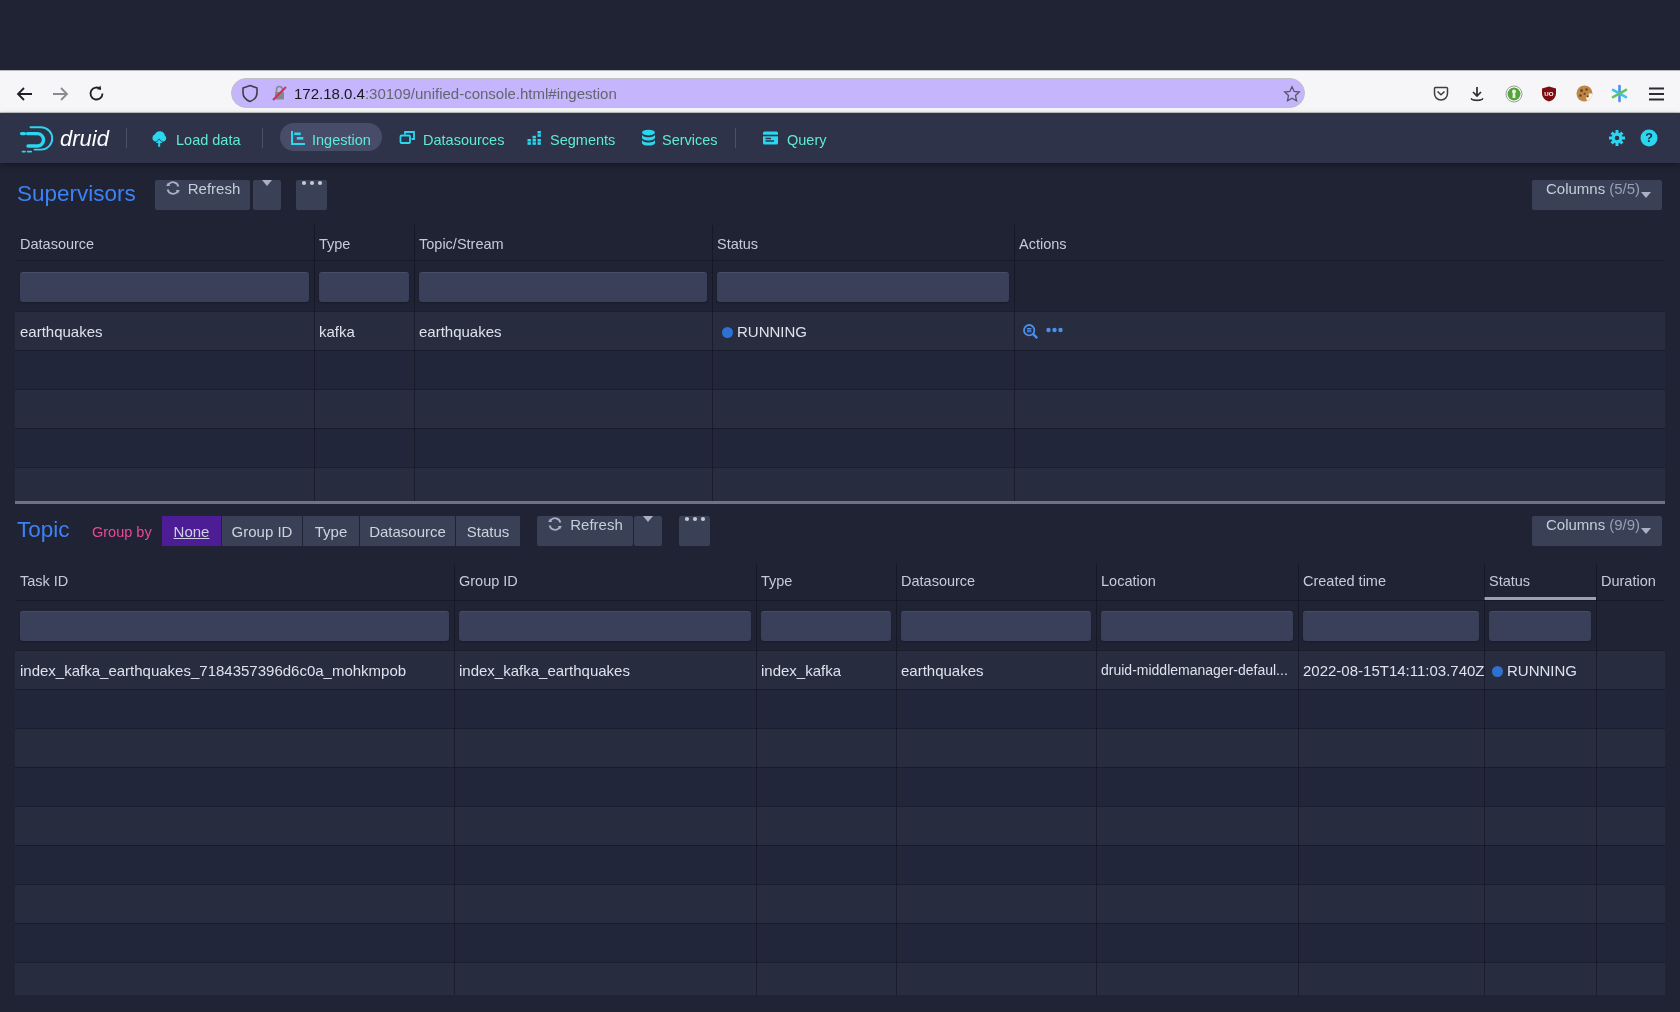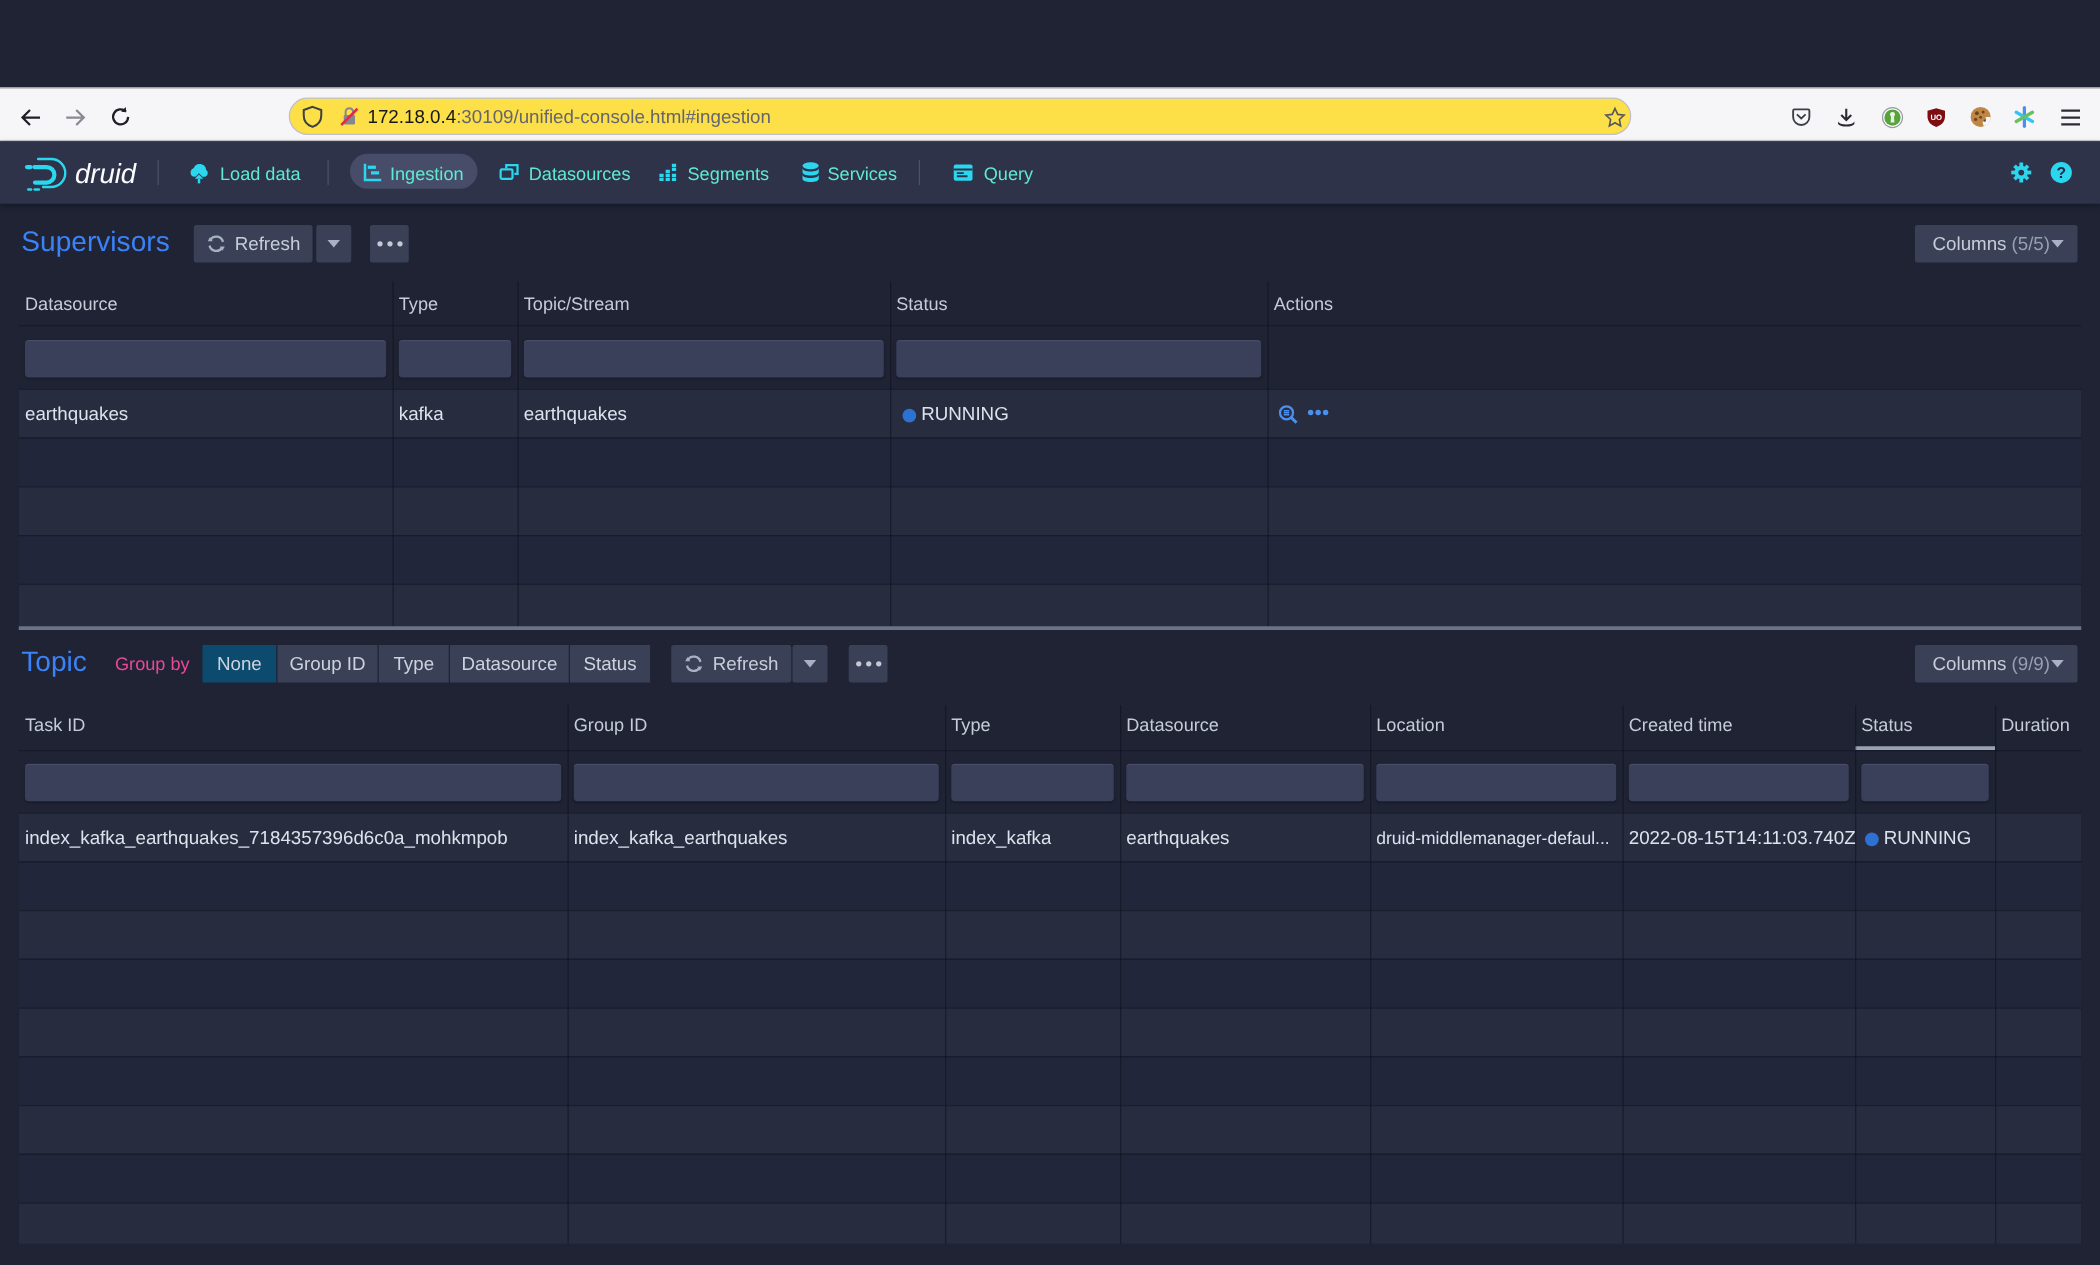--- a/index.html
+++ b/index.html
@@ -11,35 +11,35 @@
 #titlebar { position:absolute; left:0; top:0; width:1680px; height:29px;
   background:linear-gradient(#535b64,#454d55); border-bottom:1px solid #3a424b; }
 #titlebar .title { position:absolute; left:0; right:0; top:7px; text-align:center;
   color:#e9ebee; font-size:14px; }
 #tabbar { position:absolute; left:0; top:30px; width:1680px; height:40px; background:#eef0f1; }
 #tab { position:absolute; left:3px; top:3px; width:220px; height:35px; background:#ffffff;
   border-radius:5px; box-shadow:0 1px 3px rgba(0,0,0,0.22); }
 #tab .ttl { position:absolute; left:33px; top:10px; font-size:14px; color:#1b1b22; }
 #navbar { position:absolute; left:0; top:70px; width:1680px; height:43px; background:#f6f6f8;
   border-top:1px solid #b4b6ba; border-bottom:1px solid #c7c8cc; }
-#urlbar { position:absolute; left:231px; top:78px; width:1074px; height:30px; background:#fde047;
+#urlbar { position:absolute; left:231px; top:78px; width:1074px; height:30px; background:#c4b5fd;
   border-radius:15px; border:1px solid #bfc1c5; }
 #urlbar .host { position:absolute; left:62px; top:6px; font-size:15px; color:#17171c; }
 #urlbar .host span { color:#65656f; }
 
 
 #dheader { position:absolute; left:0; top:113px; width:1680px; height:50px; background:#2e3349;
   box-shadow:0 2px 5px rgba(10,12,22,0.5); }
 .navtext { position:absolute; top:19px; font-size:14.5px; color:#5eead4; }
 .vdiv { position:absolute; top:15px; width:1px; height:20px; background:#4c5166; }
 #pill { position:absolute; left:280px; top:10px; width:102px; height:28px; border-radius:14px; background:#474d68; }
 #druidtext { position:absolute; left:60px; top:13px; font-size:22px; font-style:italic; color:#fcfdff; }
 .h1 { position:absolute; font-size:22.5px; color:#3b82f6; }
 .btn { position:absolute; background:#3a4056; border-radius:2px; color:#c6cdd9; font-size:15px;
-  display:flex; align-items:center; justify-content:center; }
+  display:flex; justify-content:center; }
 .btn .dim { color:#97a0b3; margin-left:4px; }
 .caret { width:0; height:0; border-left:5px solid transparent; border-right:5px solid transparent;
   border-top:6px solid #a9b2c4; }
 
 
 .tbl { position:absolute; overflow:hidden; }
 .thead-cell { position:absolute; font-size:14.5px; color:#c5ccd8; }
 .vline { position:absolute; top:0; bottom:0; width:1px; background:rgba(13,16,28,0.55); }
 .finput { position:absolute; height:30px; background:#3a4059; border-radius:3px;
   box-shadow:inset 0 1px 0 rgba(255,255,255,0.07), 0 1px 2px rgba(0,0,0,0.25); }
@@ -272,21 +272,21 @@
     <div class="vline" style="left:299px;"></div>
     <div class="vline" style="left:399px;"></div>
     <div class="vline" style="left:697px;"></div>
     <div class="vline" style="left:999px;"></div>
   </div>
 
   <div id="splitter"></div>
 
   <div class="h1" style="left:17px; top:517px;">Topic</div>
   <div class="navtext" style="left:92px; top:524px; color:#ec4899;">Group by</div>
-  <div class="gbtn abs" style="left:162px; top:516px; width:59px; background:#0c4a6e;">None</div>
+  <div class="gbtn abs" style="left:162px; top:516px; width:59px; background:#4c1d95;text-decoration:underline;">None</div>
   <div class="gbtn abs" style="left:222px; top:516px; width:80px;">Group ID</div>
   <div class="gbtn abs" style="left:303px; top:516px; width:56px;">Type</div>
   <div class="gbtn abs" style="left:360px; top:516px; width:95px;">Datasource</div>
   <div class="gbtn abs" style="left:456px; top:516px; width:64px;">Status</div>
   <div class="btn" style="left:537px; top:516px; width:96px; height:30px;">
     <svg width="16" height="16" viewBox="0 0 16 16" style="margin-right:7px;">
       <g fill="none" stroke="#a9b2c4" stroke-width="1.8">
         <path d="M13.4 6.5 A5.6 5.6 0 0 0 3.4 4.6"></path>
         <path d="M2.6 9.5 A5.6 5.6 0 0 0 12.6 11.4"></path>
       </g>

